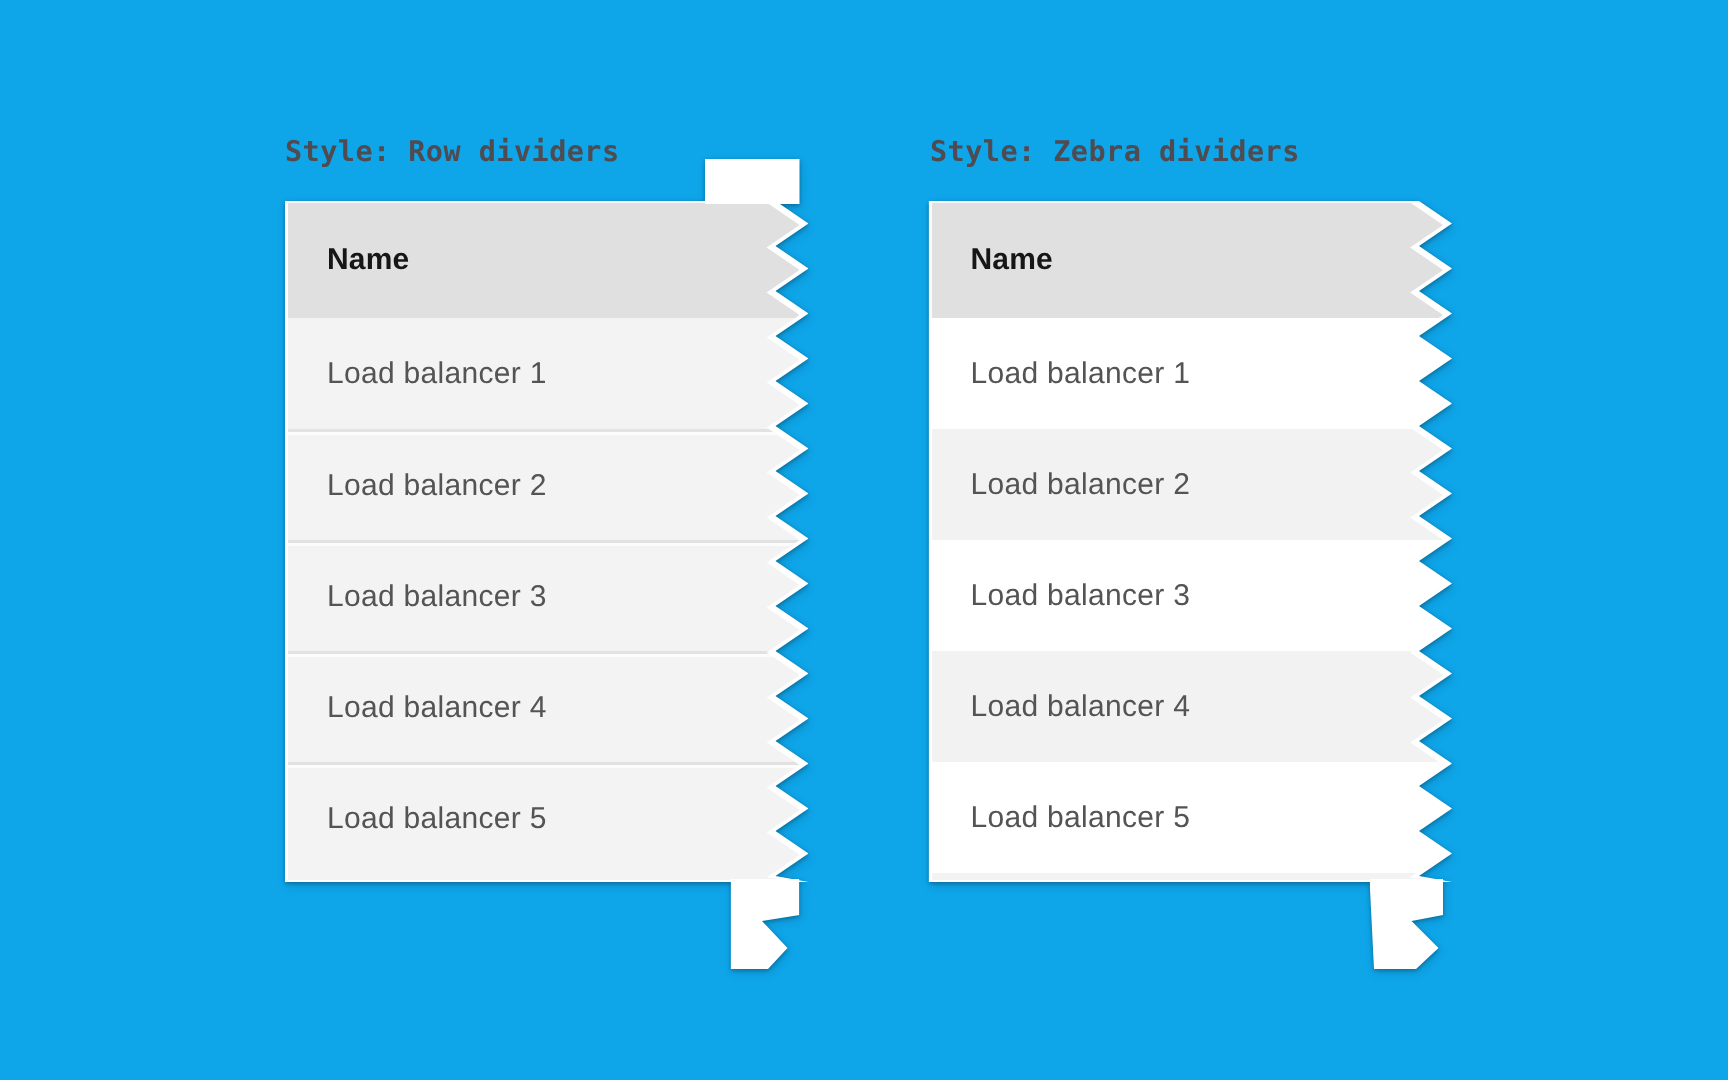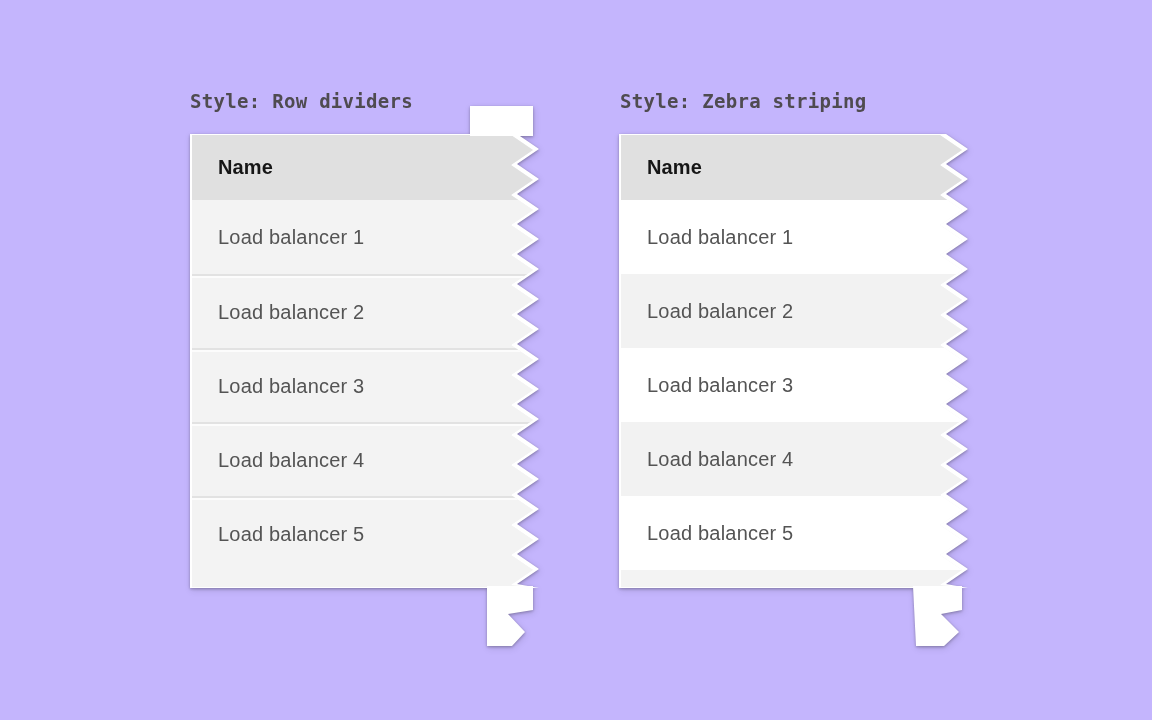--- a/index.html
+++ b/index.html
@@ -1,32 +1,32 @@
 <!DOCTYPE html>
 <html><head>
 <meta charset="utf-8">
 <style>
   * { margin:0; padding:0; box-sizing:border-box; }
   html,body { width:1152px; height:720px; background:#ffffff; overflow:hidden;
               font-family:"Liberation Sans", sans-serif; }
-  .canvas { position:relative; width:1152px; height:720px; background:#c4b5fd; }
+  .canvas { position:relative; width:1152px; height:720px; background:#0ea5e9; }
 
   .panel { position:absolute; top:90px; }
   .panel-title {
     position:absolute; top:0; left:0; white-space:nowrap;
     font-family:"DejaVu Sans Mono","Liberation Mono",monospace;
     font-size:19px; font-weight:bold; letter-spacing:0.3px; color:#4f4b50;
   }
 
   .torn-group { position:absolute; top:45px; left:2px; width:341px; height:452px;
                 filter: drop-shadow(0 1px 1.5px rgba(0,0,0,0.28)) drop-shadow(1px 2px 3px rgba(0,0,0,0.12)); }
   .torn-underlay { position:absolute; left:-2px; top:-1px; width:349px; height:454px; background:#ffffff; }
   .table { position:absolute; left:0; top:0; width:341px; height:452px; background:#f3f3f3; }
 
-  .thead { height:65px; background:#e0e0e0; display:flex; align-items:center;
+  .thead { height:77px; background:#e0e0e0; display:flex; align-items:center;
            padding-left:26px; font-size:20px; font-weight:700; color:#161616; letter-spacing:0.1px; }
   .row   { height:74px; display:flex; align-items:center; padding-left:26px;
            font-size:20px; color:#545454; letter-spacing:0.2px; }
 
   
   .t-dividers .row { background:#f3f3f3; }
   .t-dividers .row.divided { border-top:2px solid #e2e2e2; box-shadow: inset 0 2px 0 #fcfcfc; }
 
   
   .t-zebra .row.odd  { background:#ffffff; }
@@ -55,21 +55,21 @@
         <div class="row divided">Load balancer 3</div>
         <div class="row divided">Load balancer 4</div>
         <div class="row divided">Load balancer 5</div>
       </div>
       <div class="tab-top"></div>
       <div class="tab-bottom left"></div>
     </div>
   </div>
 
   <div class="panel" style="left:620px">
-    <div class="panel-title">Style: Zebra striping</div>
+    <div class="panel-title">Style: Zebra dividers</div>
     <div class="torn-group" style="left:1px">
       <div class="torn-underlay" style="clip-path: polygon(0px 0px, 327px 0px, 349px 15px, 327px 30px, 349px 45px, 327px 60px, 349px 75px, 327px 90px, 349px 105px, 327px 120px, 349px 135px, 327px 150px, 349px 165px, 327px 180px, 349px 195px, 327px 210px, 349px 225px, 327px 240px, 349px 255px, 327px 270px, 349px 285px, 327px 300px, 349px 315px, 327px 330px, 349px 345px, 327px 360px, 349px 375px, 327px 390px, 349px 405px, 327px 420px, 349px 435px, 327px 450px, 349px 454px, 327px 454px, 0px 454px);"></div>
       <div class="table t-zebra" style="clip-path: polygon(0px 0px, 319px 0px, 341px 15px, 319px 30px, 341px 45px, 319px 60px, 341px 75px, 319px 90px, 341px 105px, 319px 120px, 341px 135px, 319px 150px, 341px 165px, 319px 180px, 341px 195px, 319px 210px, 341px 225px, 319px 240px, 341px 255px, 319px 270px, 341px 285px, 319px 300px, 341px 315px, 319px 330px, 341px 345px, 319px 360px, 341px 375px, 319px 390px, 341px 405px, 319px 420px, 341px 435px, 319px 450px, 341px 452px, 319px 452px, 0px 452px);">
         <div class="thead">Name</div>
         <div class="row odd">Load balancer 1</div>
         <div class="row even">Load balancer 2</div>
         <div class="row odd">Load balancer 3</div>
         <div class="row even">Load balancer 4</div>
         <div class="row odd">Load balancer 5</div>
       </div>

